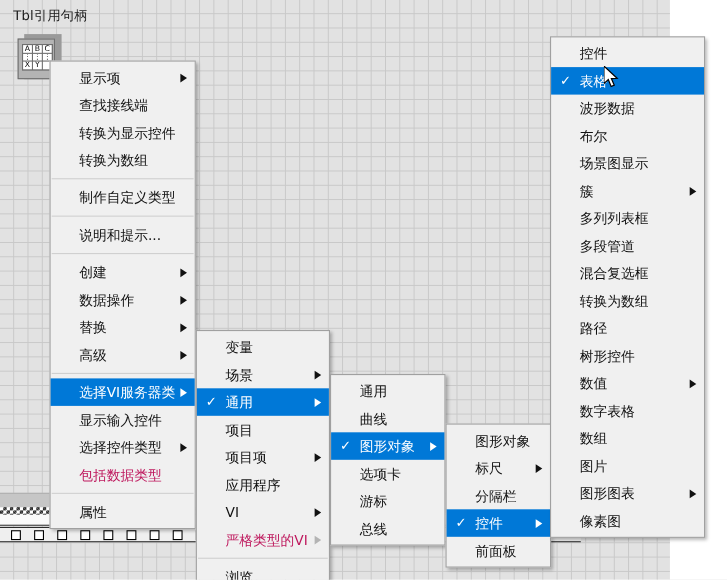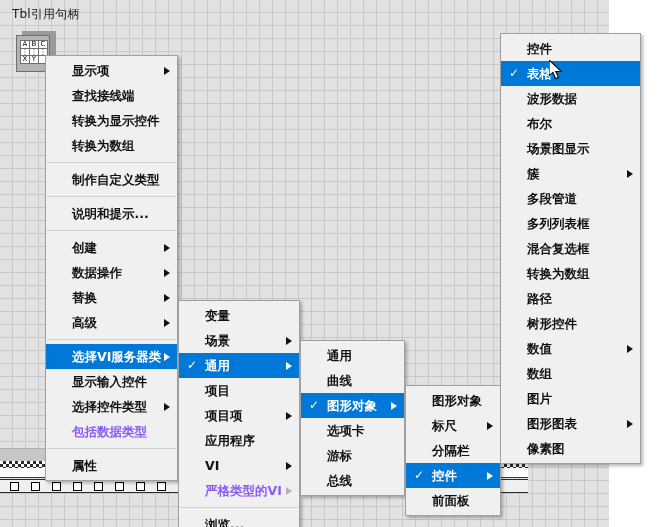--- a/index.html
+++ b/index.html
@@ -96,24 +96,23 @@
     color: #111;
     user-select: none;
   }
   .mi {
     position: relative;
     height: 25px;
     line-height: 25px;
     padding: 0 22px 0 26px;
     white-space: nowrap;
     color: #111;
-    font-weight: bold;
   }
   .mi.sel { background: #0078d7; color: #ffffff; }
-  .mi.dis { color: #8b5cf6; }
+  .mi.dis { color: #be185d; }
   .mi .chk {
     position: absolute; left: 8px; top: 0;
     font-size: 12px; line-height: 25px;
   }
   .mi .arw {
     position: absolute; right: 7px; top: 50%;
     width: 0; height: 0; margin-top: -4px;
     border-left: 6px solid #111;
     border-top: 4px solid transparent;
     border-bottom: 4px solid transparent;
@@ -227,27 +226,28 @@
       <div class="mi sel"><span class="chk">✓</span><span>控件</span><span class="arw"></span></div>
       <div class="mi"><span>前面板</span></div>
     </div>
   <div class="menu" id="menu5">
       <div class="mi"><span>控件</span></div>
       <div class="mi sel"><span class="chk">✓</span><span>表格</span></div>
       <div class="mi"><span>波形数据</span></div>
       <div class="mi"><span>布尔</span></div>
       <div class="mi"><span>场景图显示</span></div>
       <div class="mi"><span>簇</span><span class="arw"></span></div>
+      <div class="mi"><span>多列列表框</span></div>
       <div class="mi"><span>多段管道</span></div>
-      <div class="mi"><span>多列列表框</span></div>
       <div class="mi"><span>混合复选框</span></div>
       <div class="mi"><span>转换为数组</span></div>
       <div class="mi"><span>路径</span></div>
       <div class="mi"><span>树形控件</span></div>
       <div class="mi"><span>数值</span><span class="arw"></span></div>
+      <div class="mi"><span>数字表格</span></div>
       <div class="mi"><span>数组</span></div>
       <div class="mi"><span>图片</span></div>
       <div class="mi"><span>图形图表</span><span class="arw"></span></div>
       <div class="mi"><span>像素图</span></div>
     </div>
 
   <svg class="cursor" viewBox="0 0 16 22">
     <polygon points="0,0 0,16 4,12.4 6.6,18.6 9.4,17.4 6.8,11.4 12,11.2" fill="#ffffff" stroke="#000000" stroke-width="1.1" stroke-linejoin="miter"></polygon>
   </svg>
 

